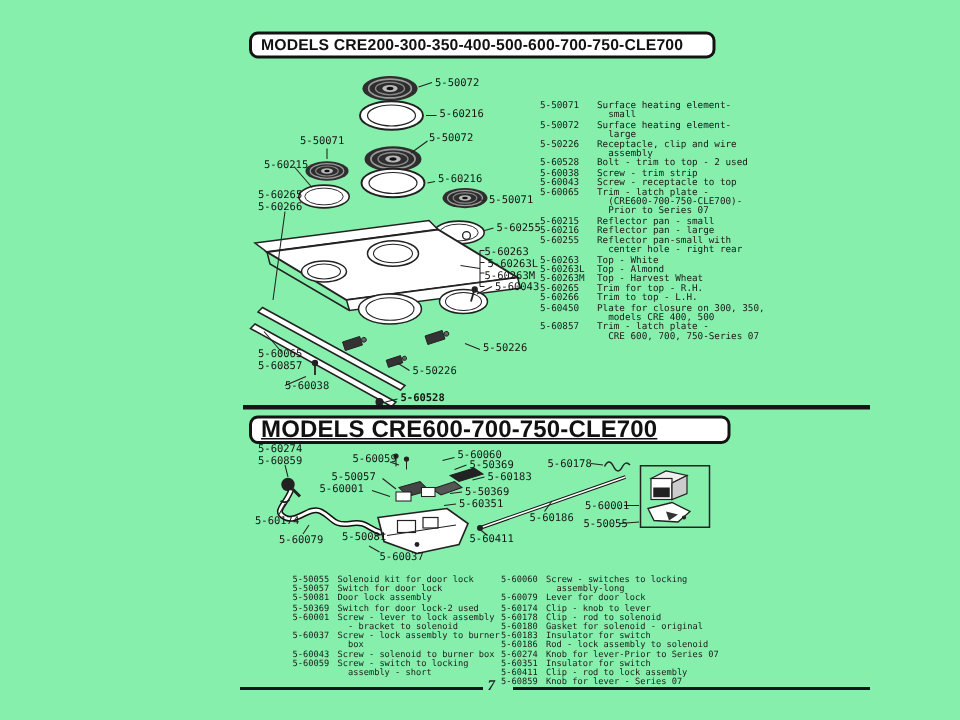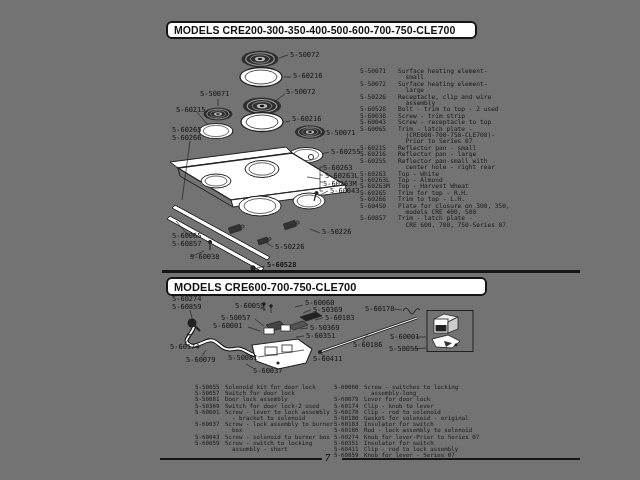--- a/index.html
+++ b/index.html
@@ -1,22 +1,22 @@
 <!DOCTYPE html>
 <html><head>
 <meta charset="utf-8">
 <style>
   html,body{margin:0;padding:0;background:#ffffff;}
-  #page{position:relative;width:640px;height:480px;background:#737373;color:#1a1a1a;
+  #page{position:relative;width:640px;height:480px;background:#86efac;color:#1a1a1a;
         font-family:"DejaVu Sans Mono",monospace;overflow:hidden;}
   .titlebox{position:absolute;border:2px solid #141414;border-radius:6px;background:#fff;
             font-family:"Liberation Sans",sans-serif;font-weight:700;color:#111;
             display:flex;align-items:center;padding:0 6px;white-space:nowrap;}
   #title1{left:166px;top:21px;width:295px;height:14px;font-size:10.5px;letter-spacing:.1px;}
-  #title2{left:166px;top:277px;width:305px;height:15px;font-size:11px;letter-spacing:.1px;}
+  #title2{left:166px;top:277px;width:305px;height:15px;font-size:16px;letter-spacing:.1px;text-decoration:underline;}
   .plist{position:absolute;}
   .prow{display:flex;align-items:flex-start;}
   #list1 .prow{font-size:6.2px;line-height:6.4px;}
   #list1 .pnum{width:38px;flex:none;}
   .blist .prow{font-size:5.8px;line-height:6.2px;}
   .blist .pnum{width:30px;flex:none;}
   .pdesc{white-space:pre-wrap;}
   .callout{position:absolute;font-size:7px;line-height:7px;white-space:nowrap;color:#141414;}
   .callout.b{font-weight:700;}
   .divider{position:absolute;left:162px;top:270px;width:418px;height:3px;background:#161616;}

